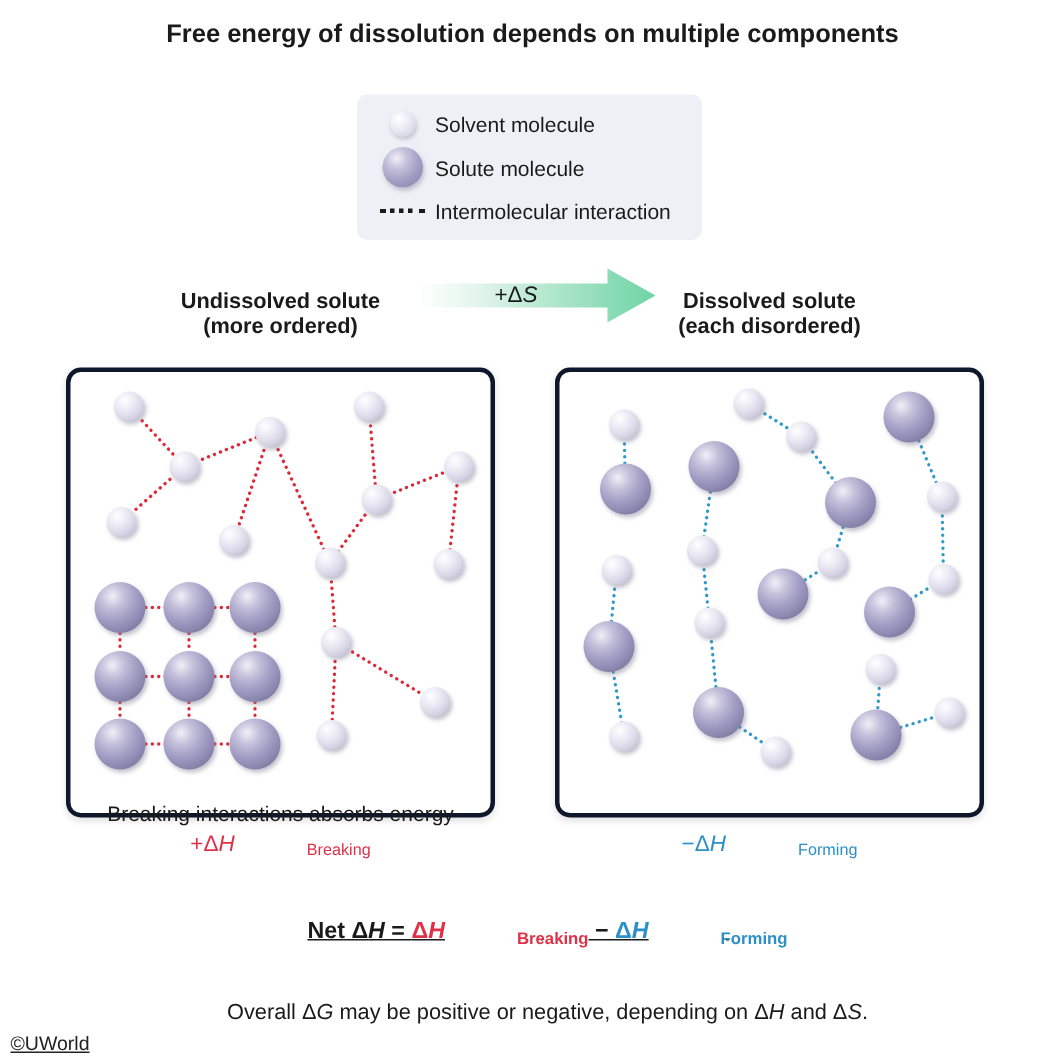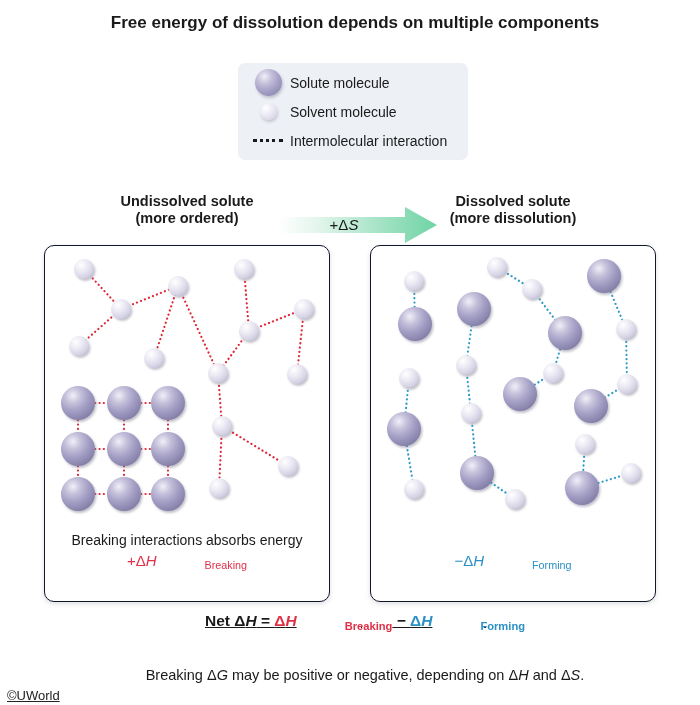--- a/index.html
+++ b/index.html
@@ -22,27 +22,27 @@
   .sphere.solute { width:27px; height:27px;
     background:radial-gradient(circle at 35% 28%, #f1eff8 0%, #c4c0da 28%, #a39ec4 58%, #8b86ae 88%, #7f7aa2 100%);
     box-shadow:1px 2px 3px rgba(119,115,140,.4); }
   .dotted-icon { width:30px; height:0; border-top:3px dotted #1a1a1a; }
 
   .state-header { position:absolute; top:193px; width:286px; text-align:center;
                   font-weight:bold; font-size:14.5px; line-height:17px; }
   .state-header.left { left:44px; }
   .state-header.right { left:370px; }
 
-  .entropy-arrow { position:absolute; left:277px; top:204px; width:164px; height:42px; }
+  .entropy-arrow { position:absolute; left:277px; top:176px; width:164px; height:42px; }
   .entropy-arrow svg { position:absolute; left:0; top:0; }
   .arrow-label { position:absolute; left:6px; right:36px; top:50%; transform:translateY(-52%);
                  text-align:center; font-size:15px; }
 
-  .panel { position:absolute; top:245px; width:286px; height:357px; box-sizing:border-box;
-           background:#fff; border:1px solid #0f172a; border-radius:10px;
+  .panel { position:absolute; top:245px; width:286px; height:300px; box-sizing:border-box;
+           background:#fff; border:3px solid #0f172a; border-radius:10px;
            box-shadow:0 2px 5px rgba(80,80,95,.18); }
   .panel.left { left:44px; }
   .panel.right { left:370px; }
   .mol-svg { display:block; }
   .caption { position:absolute; top:286px; width:100%; text-align:center; font-size:14px; }
   .formula { position:absolute; top:306px; width:100%; text-align:center; font-size:15px; }
 
   .equation { position:absolute; top:612px; width:100%; text-align:center; font-size:15.5px;text-decoration:underline; }
   .footnote { position:absolute; width:100%; text-align:center; font-size:14.5px; }
   .footnote.fn1 { top:645px; }
@@ -86,29 +86,29 @@
   </defs>
 </svg>
 
 <div class="stage">
 
   <h1 class="title">Free energy of dissolution depends on multiple components</h1>
 
   <div class="legend">
     <div class="legend-row">
       <span class="icon-cell">
+        <span class="sphere solvent"></span>
+      </span>
+      <span class="legend-label">Solvent molecule</span>
+    </div>
+    <div class="legend-row">
+      <span class="icon-cell">
         <span class="sphere solute"></span>
       </span>
       <span class="legend-label">Solute molecule</span>
-    </div>
-    <div class="legend-row">
-      <span class="icon-cell">
-        <span class="sphere solvent"></span>
-      </span>
-      <span class="legend-label">Solvent molecule</span>
     </div>
     <div class="legend-row">
       <span class="icon-cell">
         <span class="dotted-icon"></span>
       </span>
       <span class="legend-label">Intermolecular interaction</span>
     </div>
   </div>
 
   <div class="state-header left">
@@ -118,21 +118,21 @@
 
   <div class="entropy-arrow">
     <svg width="164" height="42" viewBox="0 0 164 42">
       <polygon points="2,13 128,13 128,3 160,21 128,39 128,29 2,29" fill="url(#gradArrow)"></polygon>
     </svg>
     <span class="arrow-label"><span>+Δ</span><span class="sg-i">S</span></span>
   </div>
 
   <div class="state-header right">
     <div>Dissolved solute</div>
-    <div>(more dissolution)</div>
+    <div>(each disordered)</div>
   </div>
 
   <div class="panel left">
     <svg class="mol-svg" width="284" height="282" viewBox="0 0 284 282">
         <line x1="39" y1="23" x2="76" y2="63" stroke="#dd2838" stroke-width="2.2" stroke-dasharray="0.1 4.2" stroke-linecap="round"></line>
         <line x1="76" y1="63" x2="34" y2="100" stroke="#dd2838" stroke-width="2.2" stroke-dasharray="0.1 4.2" stroke-linecap="round"></line>
         <line x1="76" y1="63" x2="133" y2="40" stroke="#dd2838" stroke-width="2.2" stroke-dasharray="0.1 4.2" stroke-linecap="round"></line>
         <line x1="133" y1="40" x2="109" y2="112" stroke="#dd2838" stroke-width="2.2" stroke-dasharray="0.1 4.2" stroke-linecap="round"></line>
         <line x1="133" y1="40" x2="173" y2="127" stroke="#dd2838" stroke-width="2.2" stroke-dasharray="0.1 4.2" stroke-linecap="round"></line>
         <line x1="199" y1="23" x2="204" y2="85" stroke="#dd2838" stroke-width="2.2" stroke-dasharray="0.1 4.2" stroke-linecap="round"></line>
@@ -219,16 +219,16 @@
         <circle cx="256" cy="138" r="10" fill="url(#gradSolvent)" filter="url(#ballShadow)"></circle>
         <circle cx="43" cy="243" r="10" fill="url(#gradSolvent)" filter="url(#ballShadow)"></circle>
         <circle cx="144" cy="253" r="10" fill="url(#gradSolvent)" filter="url(#ballShadow)"></circle>
         <circle cx="214" cy="198" r="10" fill="url(#gradSolvent)" filter="url(#ballShadow)"></circle>
         <circle cx="260" cy="227" r="10" fill="url(#gradSolvent)" filter="url(#ballShadow)"></circle>
       </svg>
     <div class="formula"><span class="sg-blue">−Δ</span><span class="sg-blue sg-i">H</span><span class="sg-blue sg-sub">Forming</span></div>
   </div>
 
   <div class="equation"><span class="sg-b">Net Δ</span><span class="sg-b sg-i">H</span><span class="sg-b"> = </span><span class="sg-b sg-red">Δ</span><span class="sg-b sg-i sg-red">H</span><span class="sg-b sg-red sg-sub">Breaking</span><span class="sg-b"> − </span><span class="sg-b sg-blue">Δ</span><span class="sg-b sg-i sg-blue">H</span><span class="sg-b sg-blue sg-sub">Forming</span></div>
-  <div class="footnote fn2"><span>Breaking Δ</span><span class="sg-i">G</span><span> may be positive or negative, depending on Δ</span><span class="sg-i">H</span><span> and Δ</span><span class="sg-i">S</span><span>.</span></div>
+  <div class="footnote fn2"><span>Overall Δ</span><span class="sg-i">G</span><span> may be positive or negative, depending on Δ</span><span class="sg-i">H</span><span> and Δ</span><span class="sg-i">S</span><span>.</span></div>
 
   <div class="copyright">©UWorld</div>
 </div>
 
 </body></html>

